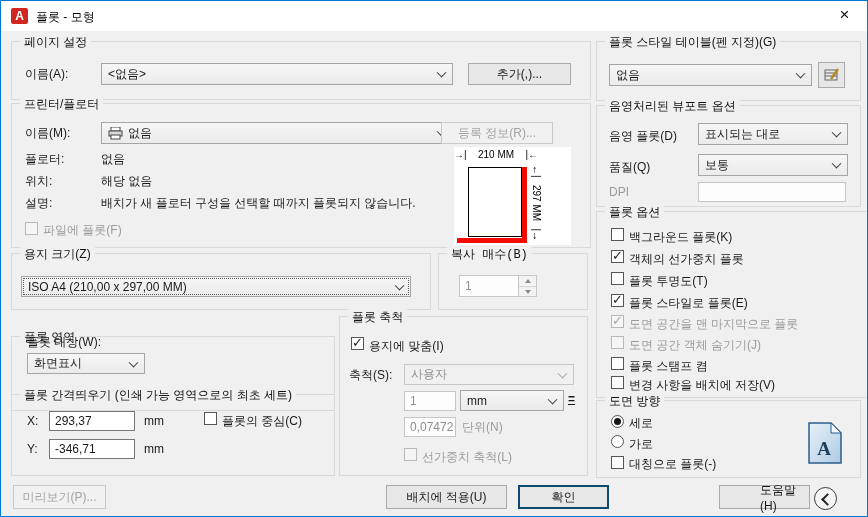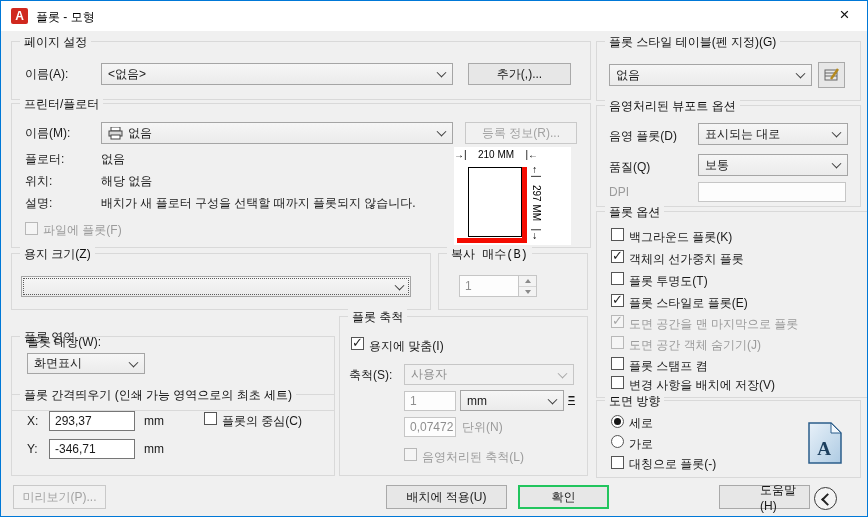--- a/index.html
+++ b/index.html
@@ -24,21 +24,21 @@
   .combo{position:absolute;background:linear-gradient(#f6f6f6,#ebebeb);border:1px solid #a5a5a5;
     display:flex;align-items:center;padding:0 18px 0 6px;box-sizing:border-box;overflow:hidden;}
   .combo .chev{position:absolute;right:7px;top:50%;width:6px;height:6px;
     border-right:1px solid #3c3c3c;border-bottom:1px solid #3c3c3c;transform:translateY(-70%) rotate(45deg);}
   .combo.disabled{color:#8e8e8e;background:#f0f0f0;border-color:#c6c6c6;}
   .combo.disabled .chev{border-color:#a7a7a7;}
   .combo.focused{outline:1px dotted #5a5a5a;outline-offset:-3px;}
   .btn{position:absolute;background:#e7e7e7;border:1px solid #a9a9a9;display:flex;align-items:center;
     justify-content:center;box-sizing:border-box;cursor:default;}
   .btn.disabled{color:#a3a3a3;background:#f1f1f1;border-color:#c9c9c9;}
-  .btn.default{border:2px solid #22c55e;text-align:center;}
+  .btn.default{border:2px solid #0c4a6e;text-align:center;}
   .tbox{position:absolute;background:#fff;border:1px solid #767676;box-sizing:border-box;
     display:flex;align-items:center;padding:0 5px;}
   .tbox.dis{border-color:#c6c6c6;color:#8e8e8e;background:#fdfdfd;}
   .cb{position:absolute;width:13px;height:13px;background:#fff;border:1px solid #555;box-sizing:border-box;}
   .cb.checked::after{content:"✓";position:absolute;left:0;top:-3px;font-size:13px;font-weight:bold;color:#1e1e1e;}
   .cb.dis{border-color:#b8b8b8;background:#f5f5f5;}
   .cb.dis.checked::after{color:#a6a6a6;}
   .radio{position:absolute;width:13px;height:13px;border:1px solid #555;border-radius:50%;background:#fff;box-sizing:border-box;}
   .radio.sel::after{content:"";position:absolute;left:2px;top:2px;width:7px;height:7px;border-radius:50%;background:#151515;}
   .lbl{position:absolute;white-space:nowrap;}
@@ -93,21 +93,21 @@
   <span class="lbl" style="left:24px;top:124px;">이름(M):</span>
   <div class="combo" style="left:100px;top:121px;width:352px;height:22px;">
     <svg width="15" height="13" style="margin-right:5px;flex:0 0 auto;">
       <rect x="3" y="0" width="9" height="4" fill="#fff" stroke="#444"></rect>
       <rect x="1" y="4" width="13" height="5" fill="#d9d9d9" stroke="#444"></rect>
       <rect x="3" y="8" width="9" height="4" fill="#fff" stroke="#444"></rect>
     </svg>
     <span>없음</span>
     <span class="chev"></span>
   </div>
-  <div class="btn disabled" style="left:464px;top:121px;width:112px;height:22px;">
+  <div class="btn disabled" style="left:440px;top:121px;width:112px;height:22px;">
     <span>등록 정보(R)...</span>
   </div>
   <span class="lbl" style="left:24px;top:150px;">플로터:</span>
   <span class="lbl" style="left:100px;top:150px;">없음</span>
   <span class="lbl" style="left:24px;top:172px;">위치:</span>
   <span class="lbl" style="left:100px;top:172px;">해당 없음</span>
   <span class="lbl" style="left:24px;top:194px;">설명:</span>
   <span class="lbl" style="left:100px;top:194px;">배치가 새 플로터 구성을 선택할 때까지 플롯되지 않습니다.</span>
   <span class="cb dis" style="left:24px;top:221px;"></span>
   <span class="lbl dis" style="left:42px;top:221px;">파일에 플롯(F)</span>
@@ -125,20 +125,21 @@
       <span>←|</span>
       <span>297 MM</span>
       <span>|→</span>
     </div>
   </div>
 
   <div class="group" style="left:10px;top:252px;width:418px;height:55px;">
     <span class="glabel">용지 크기(Z)</span>
   </div>
   <div class="combo focused" style="left:20px;top:275px;width:390px;height:21px;">
+    <span>ISO A4 (210,00 x 297,00 MM)</span>
     <span class="chev"></span>
   </div>
 
   <div class="group" style="left:437px;top:252px;width:148px;height:55px;font-family:Liberation Mono, monospace;">
     <span class="glabel">복사 매수(B)</span>
   </div>
   <div class="tbox dis" style="left:458px;top:274px;width:60px;height:22px;">
     <span>1</span>
   </div>
   <div class="spin" style="left:517px;top:274px;">
@@ -191,21 +192,21 @@
   <div class="combo" style="left:459px;top:389px;width:104px;height:21px;">
     <span>mm</span>
     <span class="chev"></span>
   </div>
   <span class="eq" style="left:567px;top:391px;">=</span>
   <div class="tbox dis" style="left:403px;top:416px;width:52px;height:20px;">
     <span>0,07472</span>
   </div>
   <span class="lbl dis" style="left:461px;top:418px;">단위(N)</span>
   <span class="cb dis" style="left:403px;top:447px;"></span>
-  <span class="lbl dis" style="left:421px;top:448px;">음영처리된 축척(L)</span>
+  <span class="lbl dis" style="left:421px;top:448px;">선가중치 축척(L)</span>
 
   <div class="group" style="left:595px;top:40px;width:263px;height:58px;">
     <span class="glabel">플롯 스타일 테이블(펜 지정)(G)</span>
   </div>
   <div class="combo" style="left:608px;top:63px;width:203px;height:22px;">
     <span>없음</span>
     <span class="chev"></span>
   </div>
   <div class="btn" style="left:817px;top:61px;width:27px;height:26px;">
     <svg width="16" height="16">

